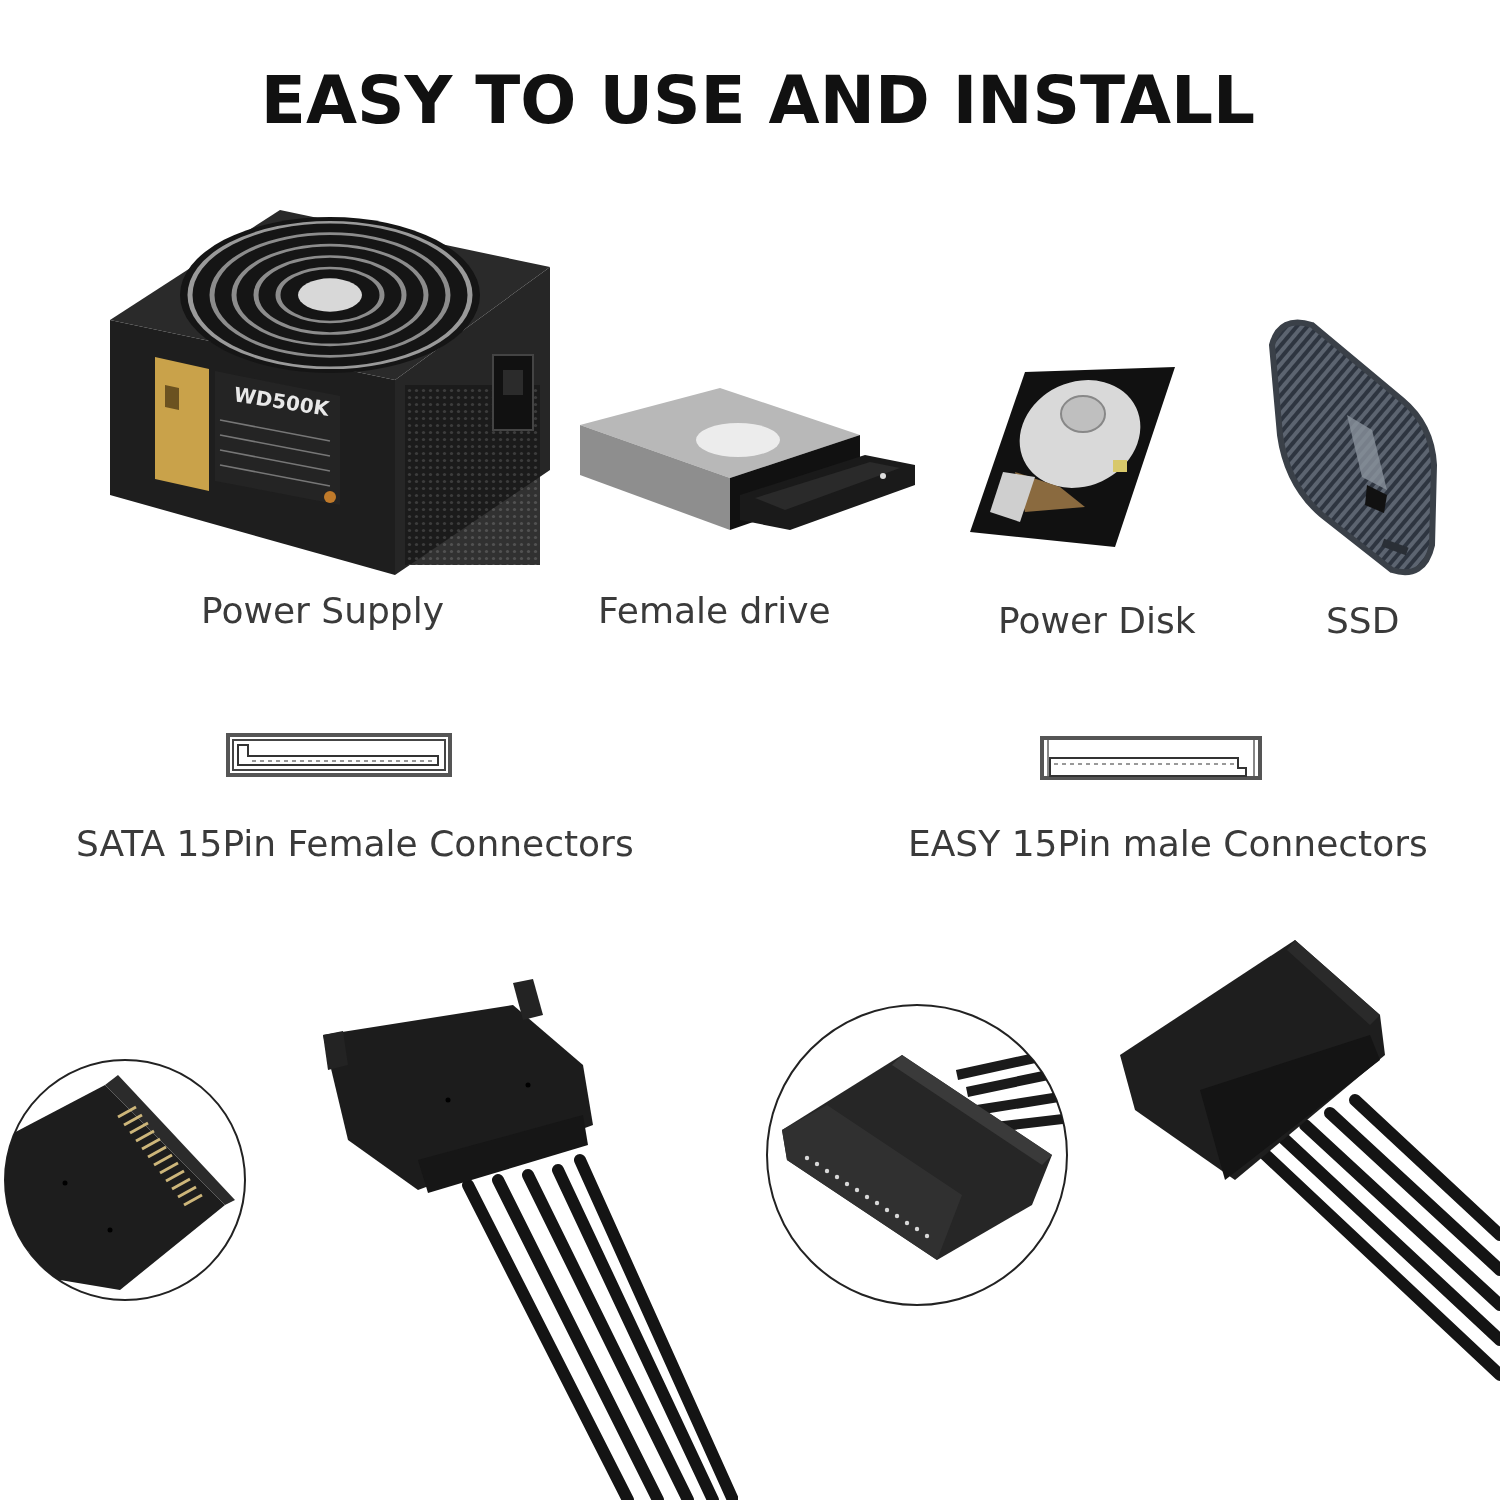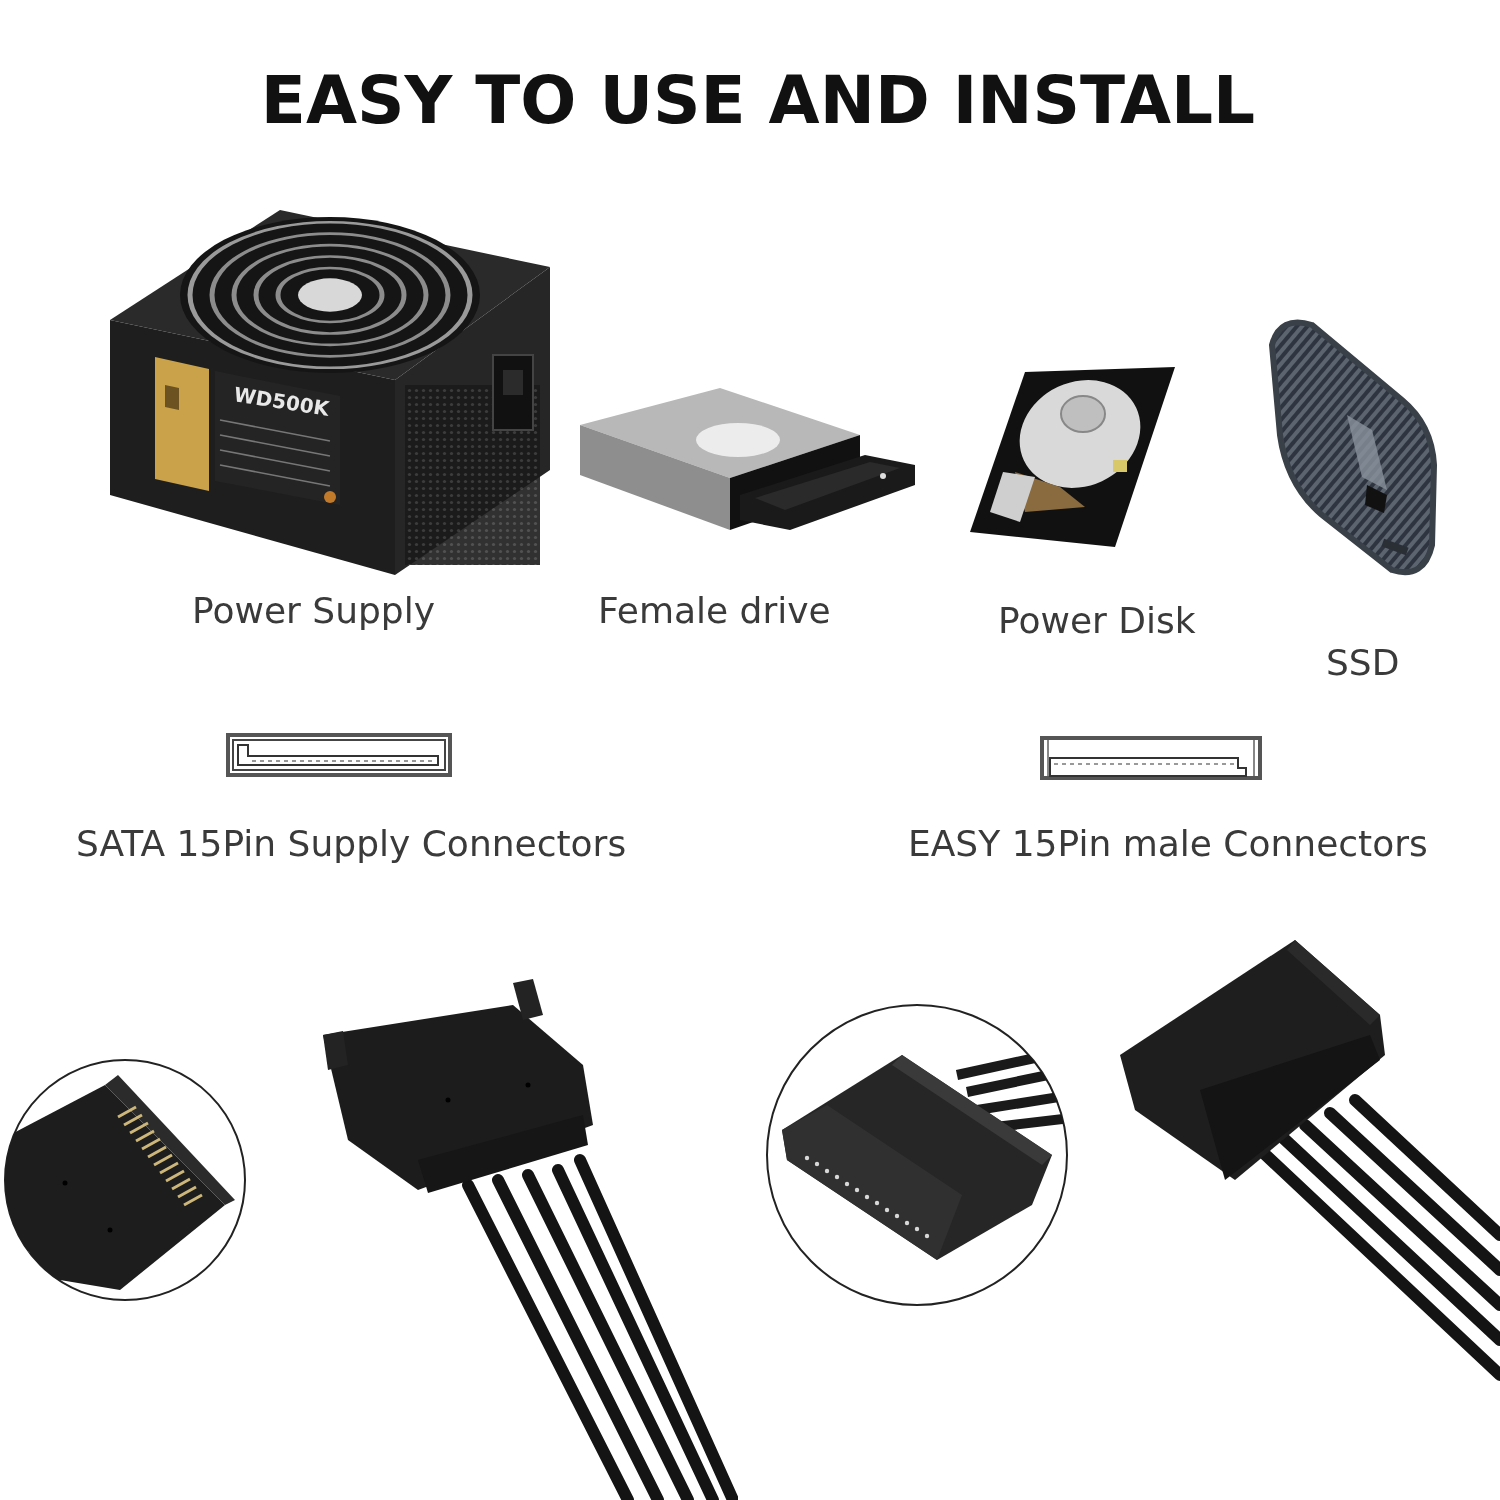--- a/index.html
+++ b/index.html
@@ -54,21 +54,21 @@
     <text x="128" y="196" font-family="DejaVu Sans, sans-serif" font-size="20" font-weight="bold" fill="#e8e8e8" transform="rotate(9 128 196)">WD500K</text>
     <g stroke="#777" stroke-width="1.5">
       <line x1="115" y1="215" x2="225" y2="236"></line>
       <line x1="115" y1="230" x2="225" y2="251"></line>
       <line x1="115" y1="245" x2="225" y2="266"></line>
       <line x1="115" y1="260" x2="225" y2="281"></line>
     </g>
     <circle cx="225" cy="292" r="6" fill="#c07a2a"></circle>
   </svg>
 </div>
-<div class="abs label" style="left:192px;top:590px;">Power Supply</div>
+<div class="abs label" style="left:201px;top:590px;">Power Supply</div>
 
 <div class="abs" style="left:570px;top:380px;">
   <svg width="355" height="160" viewBox="0 0 355 160">
 
     <polygon points="10,45 150,8 290,55 160,98" fill="#b8b8b8"></polygon>
 
     <polygon points="10,45 160,98 160,150 10,95" fill="#8e8e8e"></polygon>
 
     <ellipse cx="168" cy="60" rx="42" ry="17" fill="#ececec"></ellipse>
 
@@ -100,31 +100,31 @@
         <rect width="8" height="8" fill="#5c6470"></rect>
         <rect width="4" height="8" fill="#2e3540"></rect>
       </pattern>
     </defs>
     <path d="M10,30 Q18,0 50,10 L140,85 Q170,110 172,150 L170,230 Q162,265 130,255 L60,200 Q25,170 18,120 Z" fill="url(#weave)" stroke="#3a4048" stroke-width="6"></path>
     <polygon points="85,100 110,115 125,175 100,162" fill="#8a929c" opacity="0.8"></polygon>
     <polygon points="105,170 125,180 122,198 103,190" fill="#111"></polygon>
     <rect x="120" y="228" width="26" height="8" fill="#2a2f36" transform="rotate(20 133 232)"></rect>
   </svg>
 </div>
-<div class="abs label" style="left:1326px;top:600px;margin-top:42px;">SSD</div>
+<div class="abs label" style="left:1326px;top:600px;">SSD</div>
 
 <div class="abs" style="left:226px;top:733px;">
   <svg width="226" height="44" viewBox="0 0 226 44">
     <rect x="2" y="2" width="222" height="40" fill="#fff" stroke="#555" stroke-width="4"></rect>
     <rect x="7" y="7" width="212" height="30" fill="#fff" stroke="#444" stroke-width="2"></rect>
     <path d="M12,12 L22,12 L22,23 L212,23 L212,32 L12,32 Z" fill="#fff" stroke="#333" stroke-width="2"></path>
     <line x1="26" y1="28" x2="208" y2="28" stroke="#999" stroke-width="2" stroke-dasharray="4,4"></line>
   </svg>
 </div>
-<div class="abs conn-label" style="left:76px;top:823px;">SATA 15Pin Supply Connectors</div>
+<div class="abs conn-label" style="left:76px;top:823px;">SATA 15Pin Female Connectors</div>
 
 <div class="abs" style="left:1040px;top:736px;">
   <svg width="222" height="44" viewBox="0 0 222 44">
     <rect x="2" y="2" width="218" height="40" fill="#fff" stroke="#555" stroke-width="4"></rect>
     <line x1="8" y1="4" x2="8" y2="40" stroke="#888" stroke-width="2"></line>
     <line x1="214" y1="4" x2="214" y2="40" stroke="#888" stroke-width="2"></line>
     <path d="M10,22 L198,22 L198,32 L206,32 L206,40 L10,40 Z" fill="#fff" stroke="#333" stroke-width="2"></path>
     <line x1="14" y1="28" x2="196" y2="28" stroke="#999" stroke-width="2" stroke-dasharray="4,4"></line>
   </svg>
 </div>

